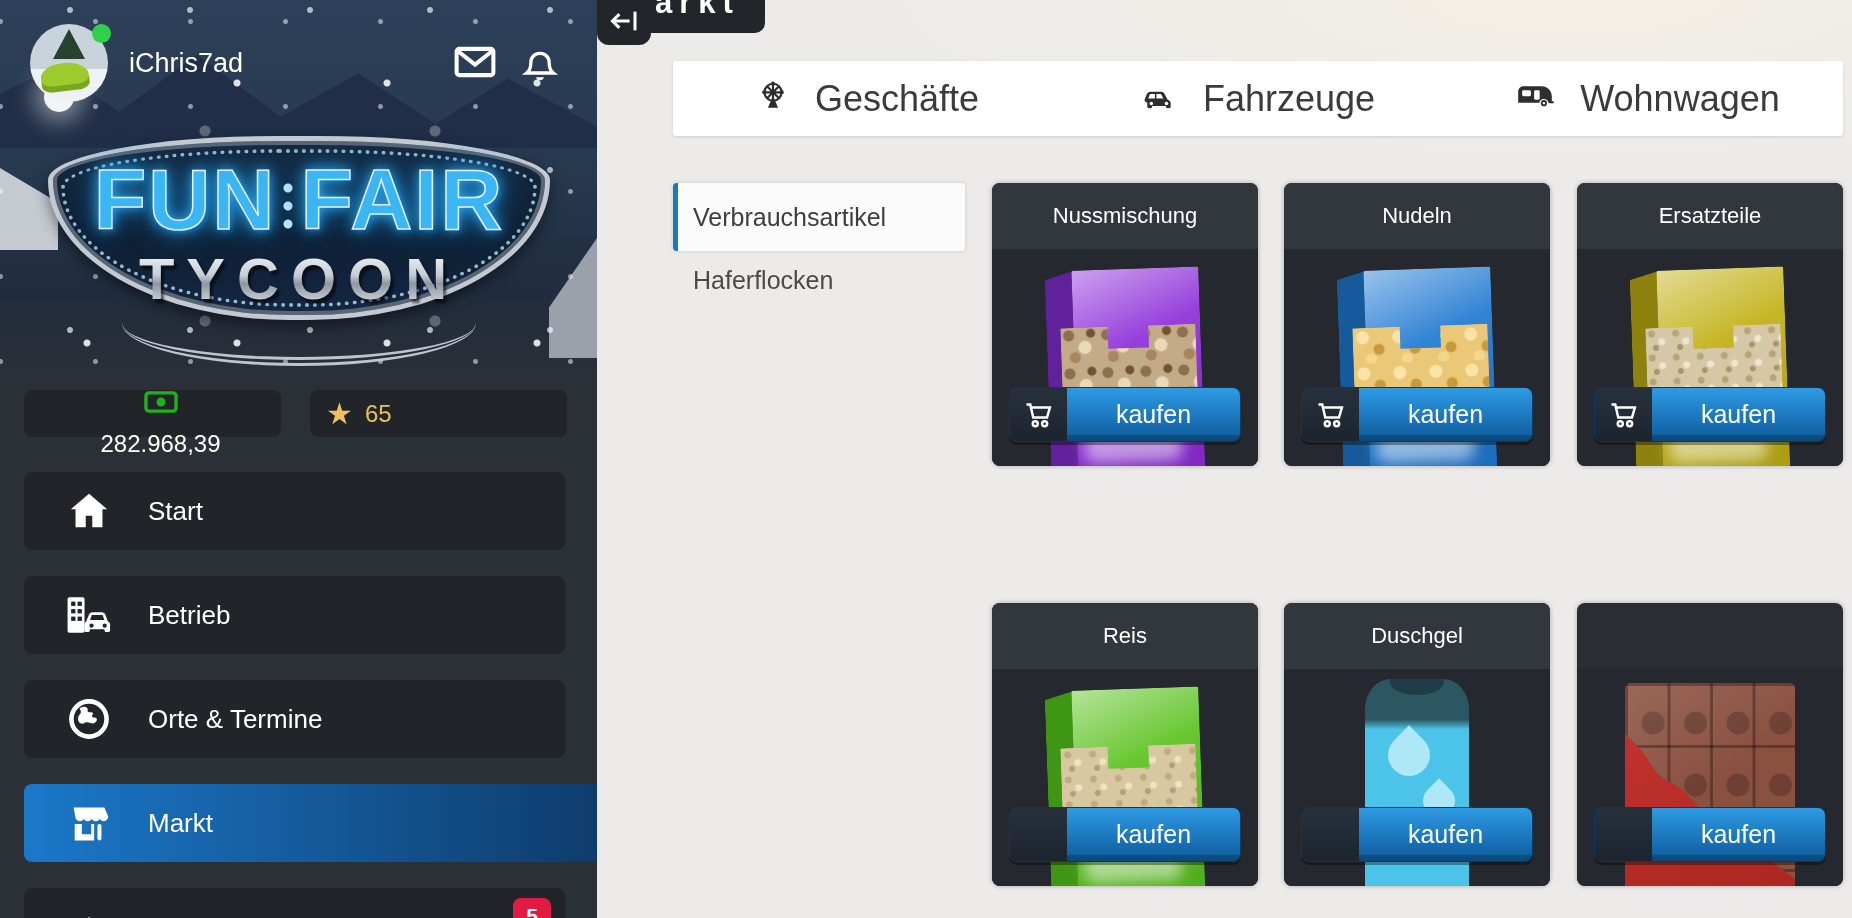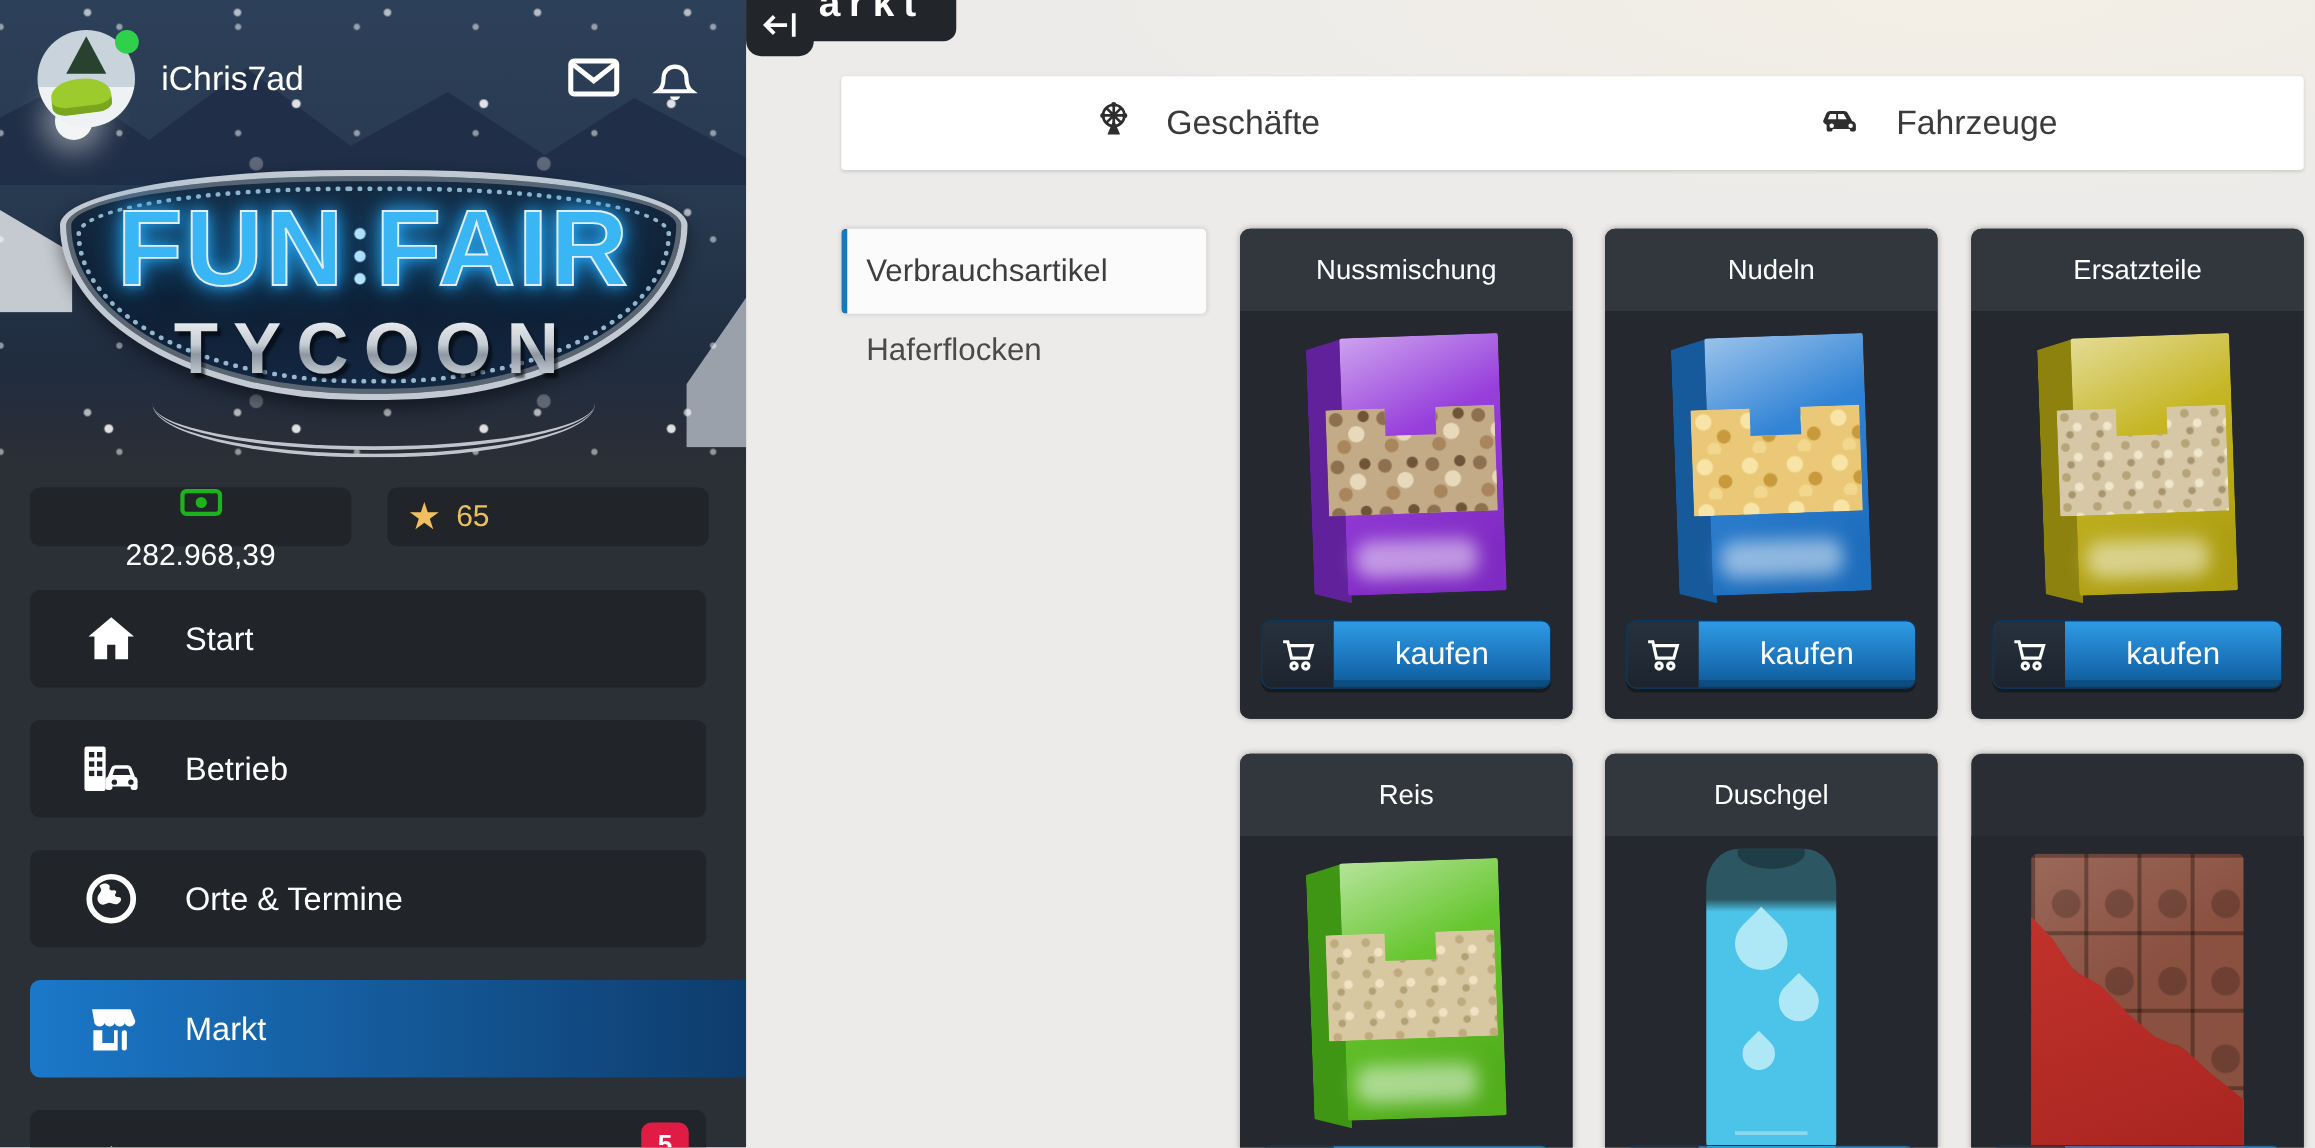--- a/index.html
+++ b/index.html
@@ -94,32 +94,32 @@
   .title-tab { position:absolute; left:0; top:0; width:168px; height:33px; background:#22262b;
     border-radius:0 0 10px 0; overflow:hidden; z-index:1; }
   .title-tab .t { position:absolute; left:0; width:100%; top:-15px; text-align:center;
     color:#fff; font-size:31px; font-weight:700; letter-spacing:7px; }
   .collapse-btn { position:absolute; left:0; top:0; width:54px; height:45px; background:#22262b;
     border-radius:0 0 12px 12px; z-index:2; display:flex; align-items:center; justify-content:center; cursor:pointer; }
 
   .tabbar { position:absolute; left:76px; top:61px; width:1170px; height:75px; background:#fff;
     border-radius:3px; display:flex; box-shadow:0 1px 3px rgba(0,0,0,.12); }
   .tab { flex:1; position:relative; display:flex; align-items:center; justify-content:center; gap:26px;
-    color:#3b3b3b; font-size:27px; cursor:pointer; }
+    color:#3b3b3b; font-size:36px; cursor:pointer; }
   .tab.active::before { content:""; position:absolute; top:-4px; left:0; right:0; height:5px;
     background:#1878b9; border-radius:3px 3px 0 0; }
 
   .cat-active { position:absolute; left:76px; top:183px; width:292px; height:68px; background:#fbfbfb;
     border-left:5px solid #1779b8; border-radius:4px; box-shadow:0 0 4px rgba(0,0,0,.14);
     display:flex; align-items:center; padding-left:15px; font-size:25px; color:#3e3e3e; cursor:pointer; }
   .cat-plain { position:absolute; left:76px; top:255px; width:292px; height:50px;
     display:flex; align-items:center; padding-left:20px; font-size:25px; color:#4a4a4a; cursor:pointer; }
 
   
-  .card { position:absolute; width:266px; height:392px; background:#2a2d33; border-radius:8px;
+  .card { position:absolute; width:266px; height:283px; background:#2a2d33; border-radius:8px;
     box-shadow:0 0 5px rgba(0,0,0,.28); }
   .c1 { left:395px; top:183px; } .c2 { left:687px; top:183px; } .c3 { left:980px; top:183px; }
   .c4 { left:395px; top:603px; } .c5 { left:687px; top:603px; } .c6 { left:980px; top:603px; }
   .card-head { height:66px; background:#32363d; border-radius:8px 8px 0 0;
     display:flex; align-items:center; justify-content:center; color:#fff; font-size:22px; }
   .card-body { position:absolute; top:66px; left:0; right:0; bottom:0; background:#25282e;
     border-radius:0 0 8px 8px; overflow:hidden; }
 
   .buy { position:absolute; left:17px; right:17px; bottom:24px; height:55px; border-radius:8px;
     display:flex; overflow:hidden; border:1px solid #0a3a63; box-shadow:0 3px 0 rgba(0,0,0,.35); cursor:pointer; }
@@ -344,20 +344,33 @@
               <g fill="#fff">
                 <path d="M6 5.4h3.3v2.9H4.8z"></path>
                 <path d="M10.3 5.4h3l1.6 2.9h-4.6z"></path>
                 <circle cx="6.9" cy="11.7" r="1.2"></circle>
                 <circle cx="17" cy="11.7" r="1.2"></circle>
               </g>
             </svg>
         </span>
         <span>Fahrzeuge</span>
       </div>
+      <div class="tab">
+        <span>
+          <svg viewBox="0 0 26 18" width="38" height="28">
+              <path fill="#2e2e2e" d="M1.5 13V5.2C1.5 3.2 3.1 1.6 5 1.6h12.5c4 0 7 3.1 7 7v4.4h-2.3a3.2 3.2 0 0 0-6.3 0z"></path>
+              <rect x="4.2" y="4.3" width="6" height="4.2" rx="1" fill="#fff"></rect>
+              <rect x="12.4" y="4.3" width="3.8" height="6.5" rx="1" fill="#fff"></rect>
+              <circle cx="19.1" cy="13.2" r="2.1" fill="#2e2e2e"></circle>
+              <circle cx="19.1" cy="13.2" r=".8" fill="#fff"></circle>
+              <rect x="22.8" y="11.9" width="3" height="1.4" fill="#2e2e2e"></rect>
+            </svg>
+        </span>
+        <span>Wohnwagen</span>
+      </div>
     </div>
 
     <div class="cat-active">
       <span>Verbrauchsartikel</span>
     </div>
     <div class="cat-plain">
       <span>Haferflocken</span>
     </div>
 
     <div class="card c1">

